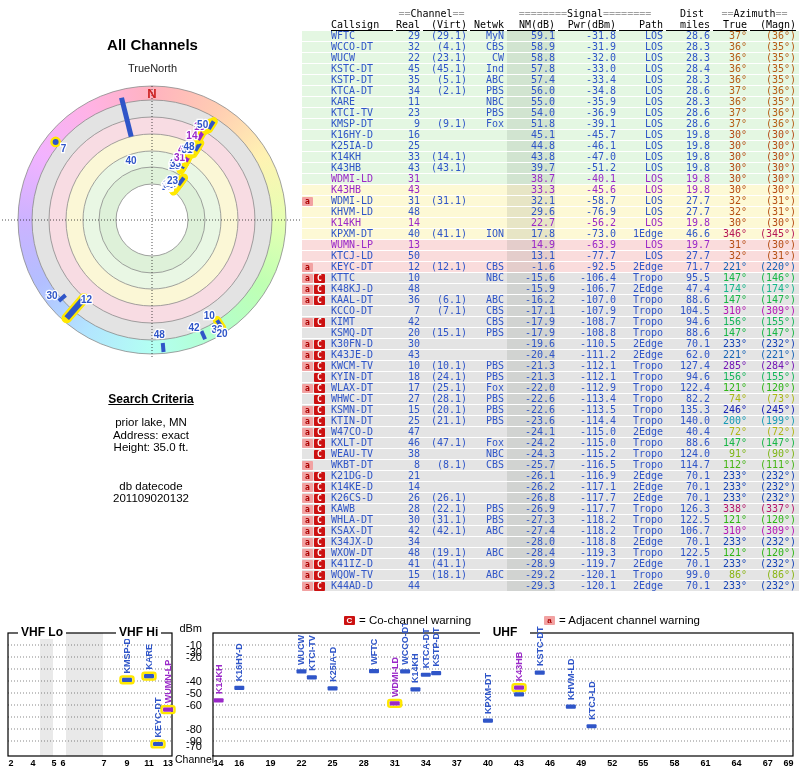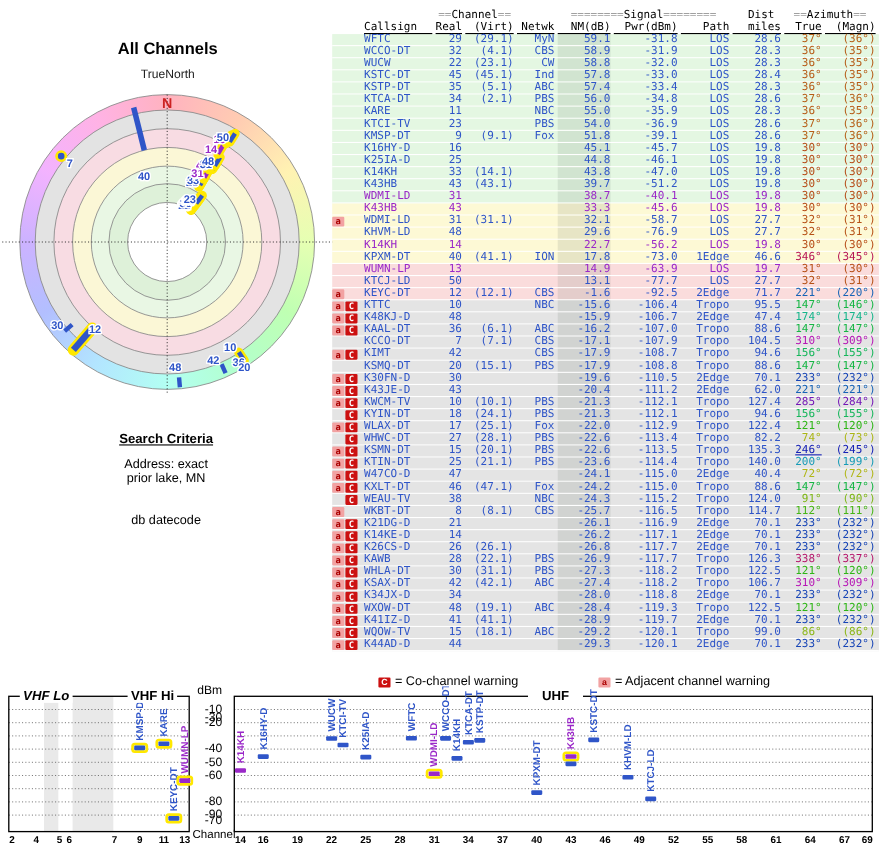--- a/index.html
+++ b/index.html
@@ -49,21 +49,21 @@
   .wc{background:#cc1111;color:#ffffff;}
   .hid{visibility:hidden;}
   
   .legend{position:absolute;top:614px;display:flex;align-items:center;font-size:11.5px;color:#000;}
   .legend .wic{margin-right:4px;}
   #legend-co{left:344px;} #legend-adj{left:544px;}
   #vhf-svg{position:absolute;left:6px;top:624px;width:170px;height:144px;}
   #uhf-svg{position:absolute;left:211px;top:624px;width:589px;height:144px;}
   .bandlbl{position:absolute;background:#fff;font-size:12px;font-weight:bold;color:#000;
            padding:0 3px;z-index:3;}
-  #vhflo{left:18px;top:625px;font-style:italic;} #vhfhi{left:116px;top:625px;}
+  #vhflo{left:18px;top:625px;} #vhfhi{left:116px;top:625px;}
   #uhflbl{left:480px;top:625px;width:44px;text-align:center;}
   #dbm-col{position:absolute;left:174px;top:618px;width:30px;font-size:11px;color:#000;}
   #dbm-col div{position:absolute;right:2px;white-space:nowrap;}
   #channel-lbl{position:absolute;left:175px;top:753px;font-size:10.5px;color:#000;}
 </style>
 </head>
 <body>
 
 <div id="root">
 
@@ -153,24 +153,26 @@
       <text x="159.28437764422372" y="277.55097437482596" text-anchor="middle" font-size="10" font-weight="bold" fill="#2f55c8" stroke="#fff" stroke-width="2.5" paint-order="stroke" font-family="&quot;Liberation Sans&quot;,sans-serif">48</text>
       <text x="193.95279120990946" y="271.26206254801446" text-anchor="middle" font-size="10" font-weight="bold" fill="#2f55c8" stroke="#fff" stroke-width="2.5" paint-order="stroke" font-family="&quot;Liberation Sans&quot;,sans-serif">42</text>
       <text x="209.25945476447635" y="259.28857418214716" text-anchor="middle" font-size="10" font-weight="bold" fill="#2f55c8" stroke="#fff" stroke-width="2.5" paint-order="stroke" font-family="&quot;Liberation Sans&quot;,sans-serif">10</text>
       <text x="216.98502588812718" y="273.1460836926788" text-anchor="middle" font-size="10" font-weight="bold" fill="#2f55c8" stroke="#fff" stroke-width="2.5" paint-order="stroke" font-family="&quot;Liberation Sans&quot;,sans-serif">36</text>
       <text x="222.12885846418226" y="277.0306372695868" text-anchor="middle" font-size="10" font-weight="bold" fill="#2f55c8" stroke="#fff" stroke-width="2.5" paint-order="stroke" font-family="&quot;Liberation Sans&quot;,sans-serif">20</text>
       <text x="152" y="38" text-anchor="middle" font-size="13" font-weight="bold" fill="#cc2222" font-family="&quot;Liberation Sans&quot;,sans-serif">N</text>
     </svg>
 
   <div class="search">
     <div class="hd">Search Criteria</div>
+    <div class="ln">prior lake, MN</div>
     <div class="ln">Address: exact</div>
-    <div class="ln">prior lake, MN</div>
+    <div class="ln">Height: 35.0 ft.</div>
     <div class="dc">
       <div>db datecode</div>
+      <div>201109020132</div>
     </div>
   </div>
 
   <div class="table">
     <div class="grow h1">
       <div></div>
         <div></div>
       <div class="ctr" style="grid-column:3/span 2"><span class="eq">==</span><span>Channel</span><span class="eq">==</span></div>
       <div></div>
       <div class="ctr" style="grid-column:6/span 3"><span class="eq">========</span><span>Signal</span><span class="eq">========</span></div>
@@ -741,21 +743,21 @@
             <span class="wic wc">C</span>
           </div>
           <div class="lft">KSMN-DT</div>
           <div class="rgt">15</div>
           <div class="rgt">(20.1)</div>
           <div class="rgt">PBS</div>
           <div class="rgt nm">-22.6</div>
           <div class="rgt">-113.5</div>
           <div class="rgt">Tropo</div>
           <div class="rgt">135.3</div>
-          <div class="rgt" style="color: rgb(22, 33, 182); text-decoration: underline;">246°</div>
+          <div class="rgt" style="color: rgb(22, 33, 182);">246°</div>
           <div class="rgt" style="color: rgb(22, 33, 182);">(245°)</div>
         </div>
         <div class="grow trow zx">
           <div class="wcell">
             <span class="wic wa">a</span>
             <span class="wic wc">C</span>
           </div>
           <div class="lft">KTIN-DT</div>
           <div class="rgt">25</div>
           <div class="rgt">(21.1)</div>

